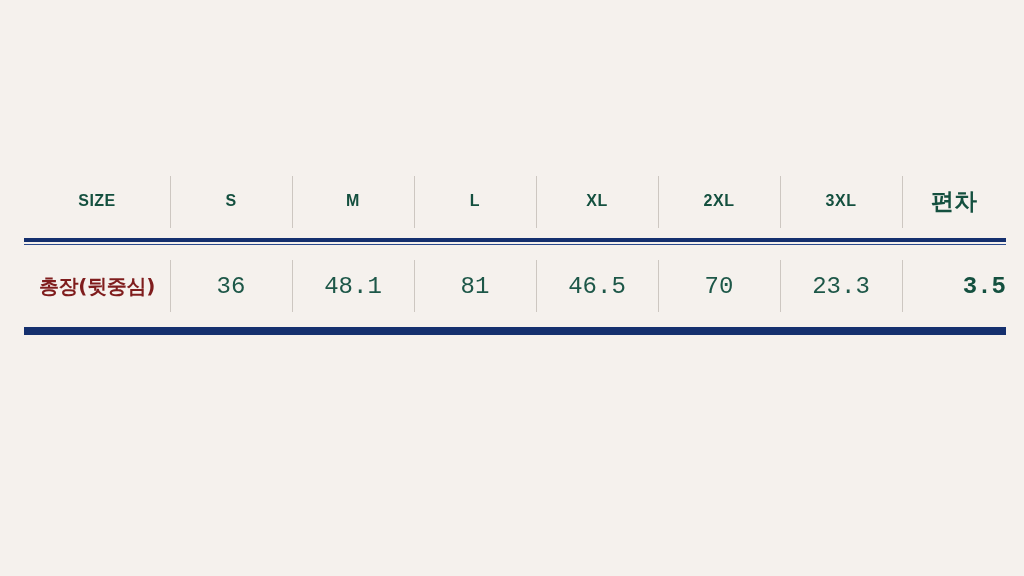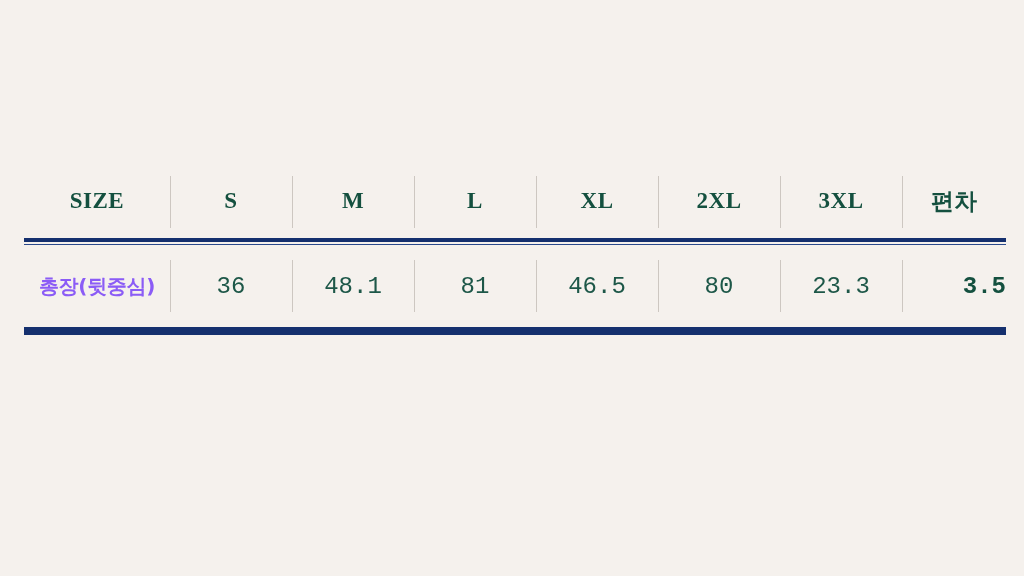--- a/index.html
+++ b/index.html
@@ -61,23 +61,23 @@
     width: 1px;
     height: 52px;
     background: #cdc7c1;
   }
 
   
   thead th {
     height: 72px;
     padding-bottom: 2px;
     color: #14503f;
-    font-family: Liberation Serif, serif;
+    font-family: Liberation Sans, sans-serif;
     font-weight: bold;
-    font-size: 23px;
+    font-size: 16px;
     letter-spacing: 0.5px;
   }
 
   thead th.korean-head {
     font-family: "DejaVu Sans", "Liberation Sans", sans-serif;
     font-weight: bold;
     font-size: 23px;
     letter-spacing: 0;
   }
 
@@ -108,21 +108,21 @@
     color: #1d5748;
     font-family: Liberation Mono, monospace;
     font-weight: normal;
     font-size: 24px;
   }
 
   tbody td.row-label {
     font-family: "DejaVu Sans", "Liberation Sans", sans-serif;
     font-weight: bold;
     font-size: 20px;
-    color: #8b5cf6;
+    color: #7f1d1d;
     letter-spacing: -0.3px;
   }
 
   tbody td.deviation-cell {
     font-weight: bold;
     color: #14503f;
     text-align: right;
   }
 </style>
 </head>
@@ -162,21 +162,21 @@
       </thead>
 
       <tbody>
 
         <tr>
           <td class="row-label">총장(뒷중심)</td>
           <td>36</td>
           <td>48.1</td>
           <td>81</td>
           <td>46.5</td>
-          <td>80</td>
+          <td>70</td>
           <td>23.3</td>
           <td class="deviation-cell">3.5</td>
         </tr>
 
         <tr class="rule-row">
           <td colspan="8">
             <div class="rule-single"></div>
           </td>
         </tr>
 

